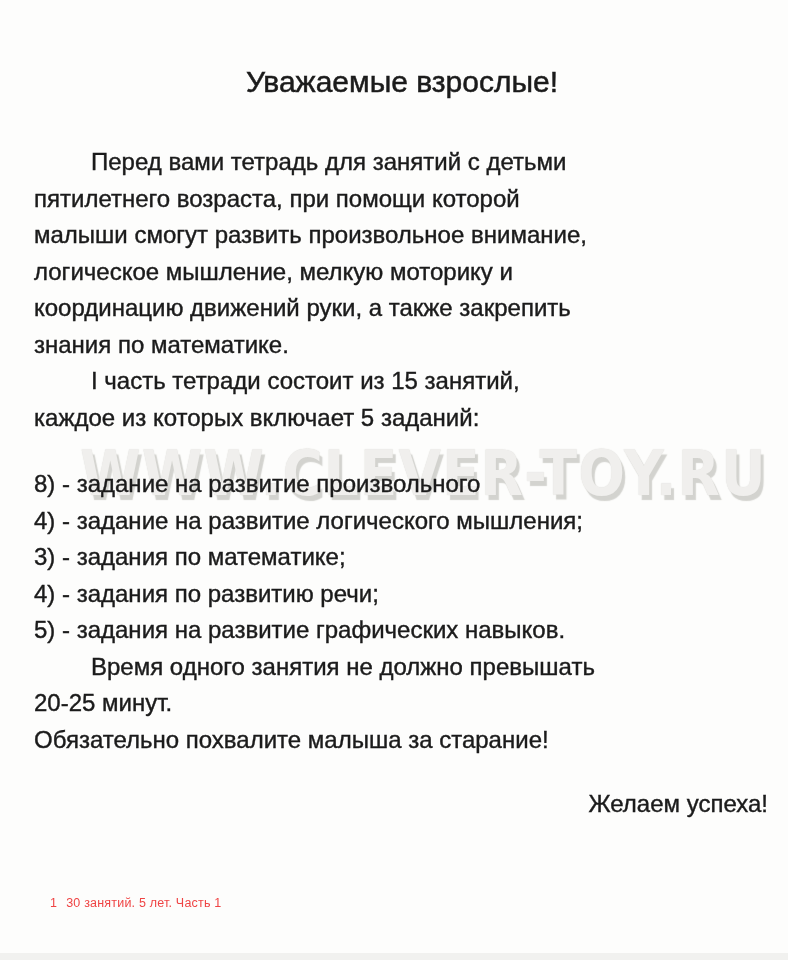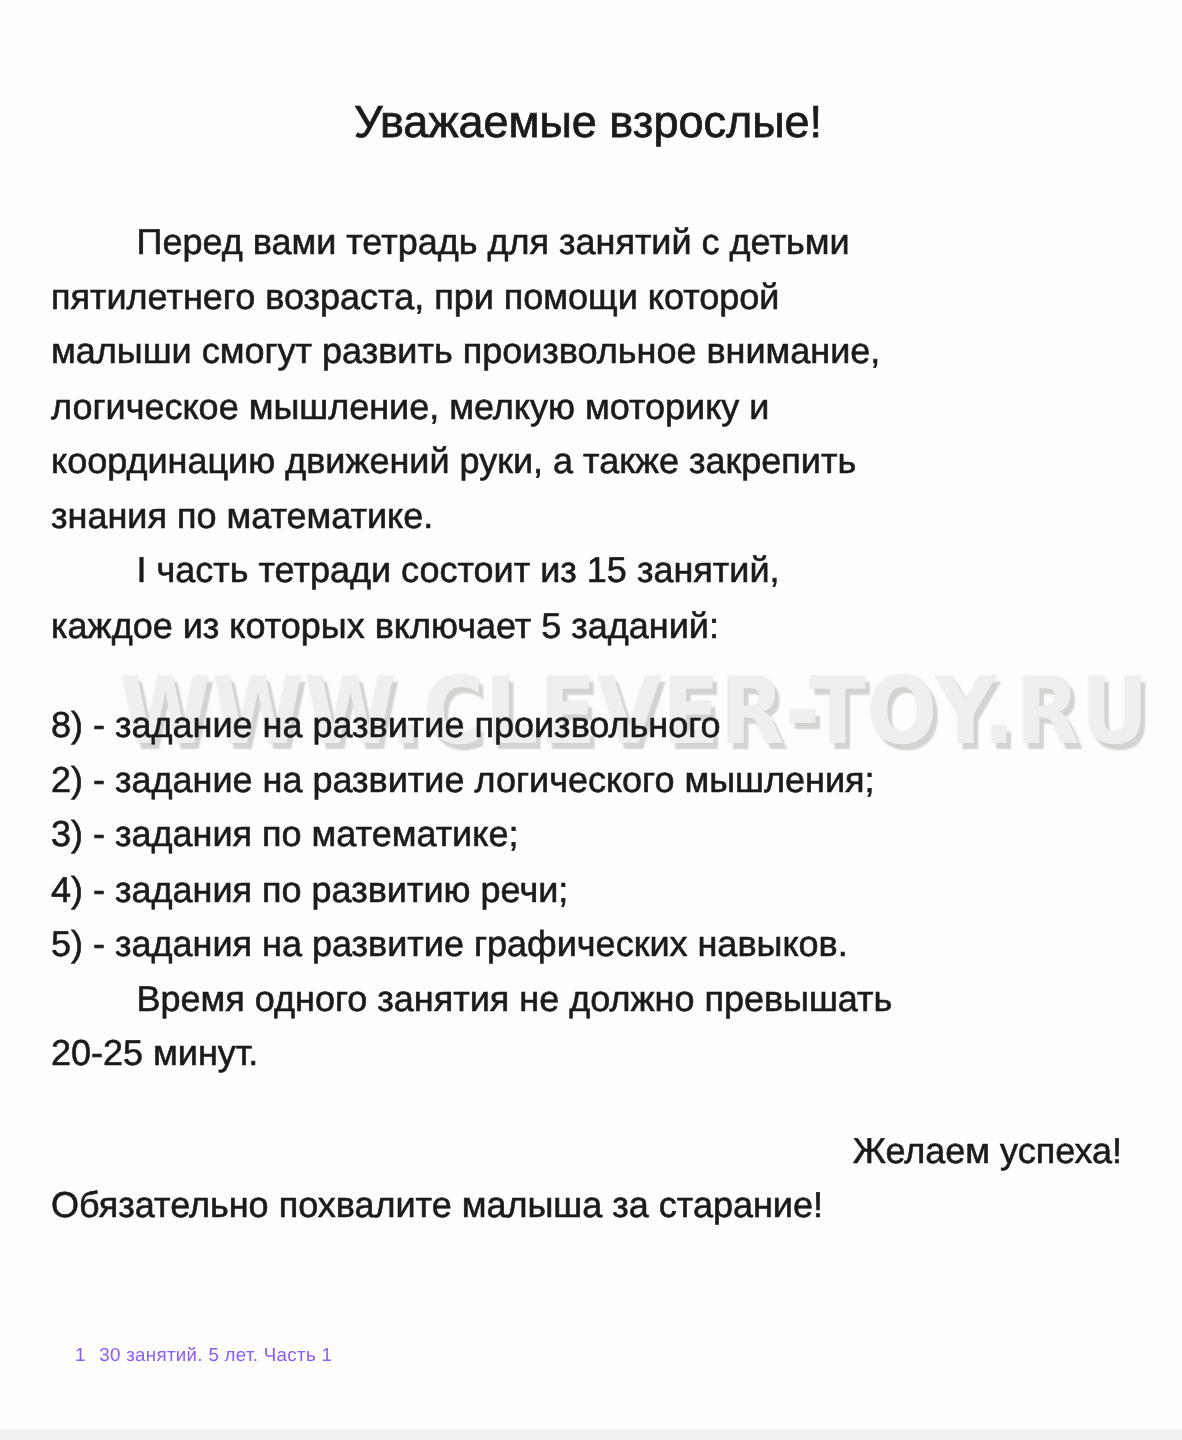--- a/index.html
+++ b/index.html
@@ -35,21 +35,21 @@
     color: #f0efed;
     text-shadow: 3px 4px 1px rgba(203,203,199,0.85), 0 0 1px rgba(215,215,211,0.9);
     transform: scaleY(1.12);
     transform-origin: left top;
     white-space: nowrap;
     user-select: none;
   }
   .content {
     position: absolute;
     left: 34px;
-    right: 38px;
+    right: 18px;
     top: 0;
     z-index: 1;
   }
   .title {
     margin: 62px 0 0 0;
     text-align: center;
     font-size: 30px;
     font-weight: 400;
     -webkit-text-stroke: 0.5px #1b1b1b;
     line-height: 40px;
@@ -67,21 +67,21 @@
     margin-top: 28px;
     text-align: right;
     padding-right: 2px;
   }
   .footnote {
     position: absolute;
     left: 50px;
     top: 896px;
     z-index: 1;
     font-size: 12.5px;
-    color: #8b5cf6;
+    color: #ef4444;
     letter-spacing: 0.2px;
   }
   .footnote .mark { margin-right: 9px; }
 </style>
 </head>
 <body>
 
 <div class="page">
 
   <div class="watermark">WWW.CLEVER-TOY.RU</div>
@@ -96,30 +96,30 @@
       <div class="line">логическое мышление, мелкую моторику и</div>
       <div class="line">координацию движений руки, а также закрепить</div>
       <div class="line">знания по математике.</div>
 
       <div class="line indent">I часть тетради состоит из 15 занятий,</div>
       <div class="line">каждое из которых включает 5 заданий:</div>
 
       <div class="gap"></div>
 
       <div class="line">8) - задание на развитие произвольного</div>
-      <div class="line">2) - задание на развитие логического мышления;</div>
+      <div class="line">4) - задание на развитие логического мышления;</div>
       <div class="line">3) - задания по математике;</div>
       <div class="line">4) - задания по развитию речи;</div>
       <div class="line">5) - задания на развитие графических навыков.</div>
 
       <div class="line indent">Время одного занятия не должно превышать</div>
       <div class="line">20-25 минут.</div>
+      <div class="line">Обязательно похвалите малыша за старание!</div>
+
       <div class="line closing">Желаем успеха!</div>
-
-      <div class="line">Обязательно похвалите малыша за старание!</div>
     </div>
   </div>
 
   <div class="footnote">
     <span class="mark">1</span><span>30 занятий. 5 лет. Часть 1</span>
   </div>
 
 </div>
 
 </body></html>

